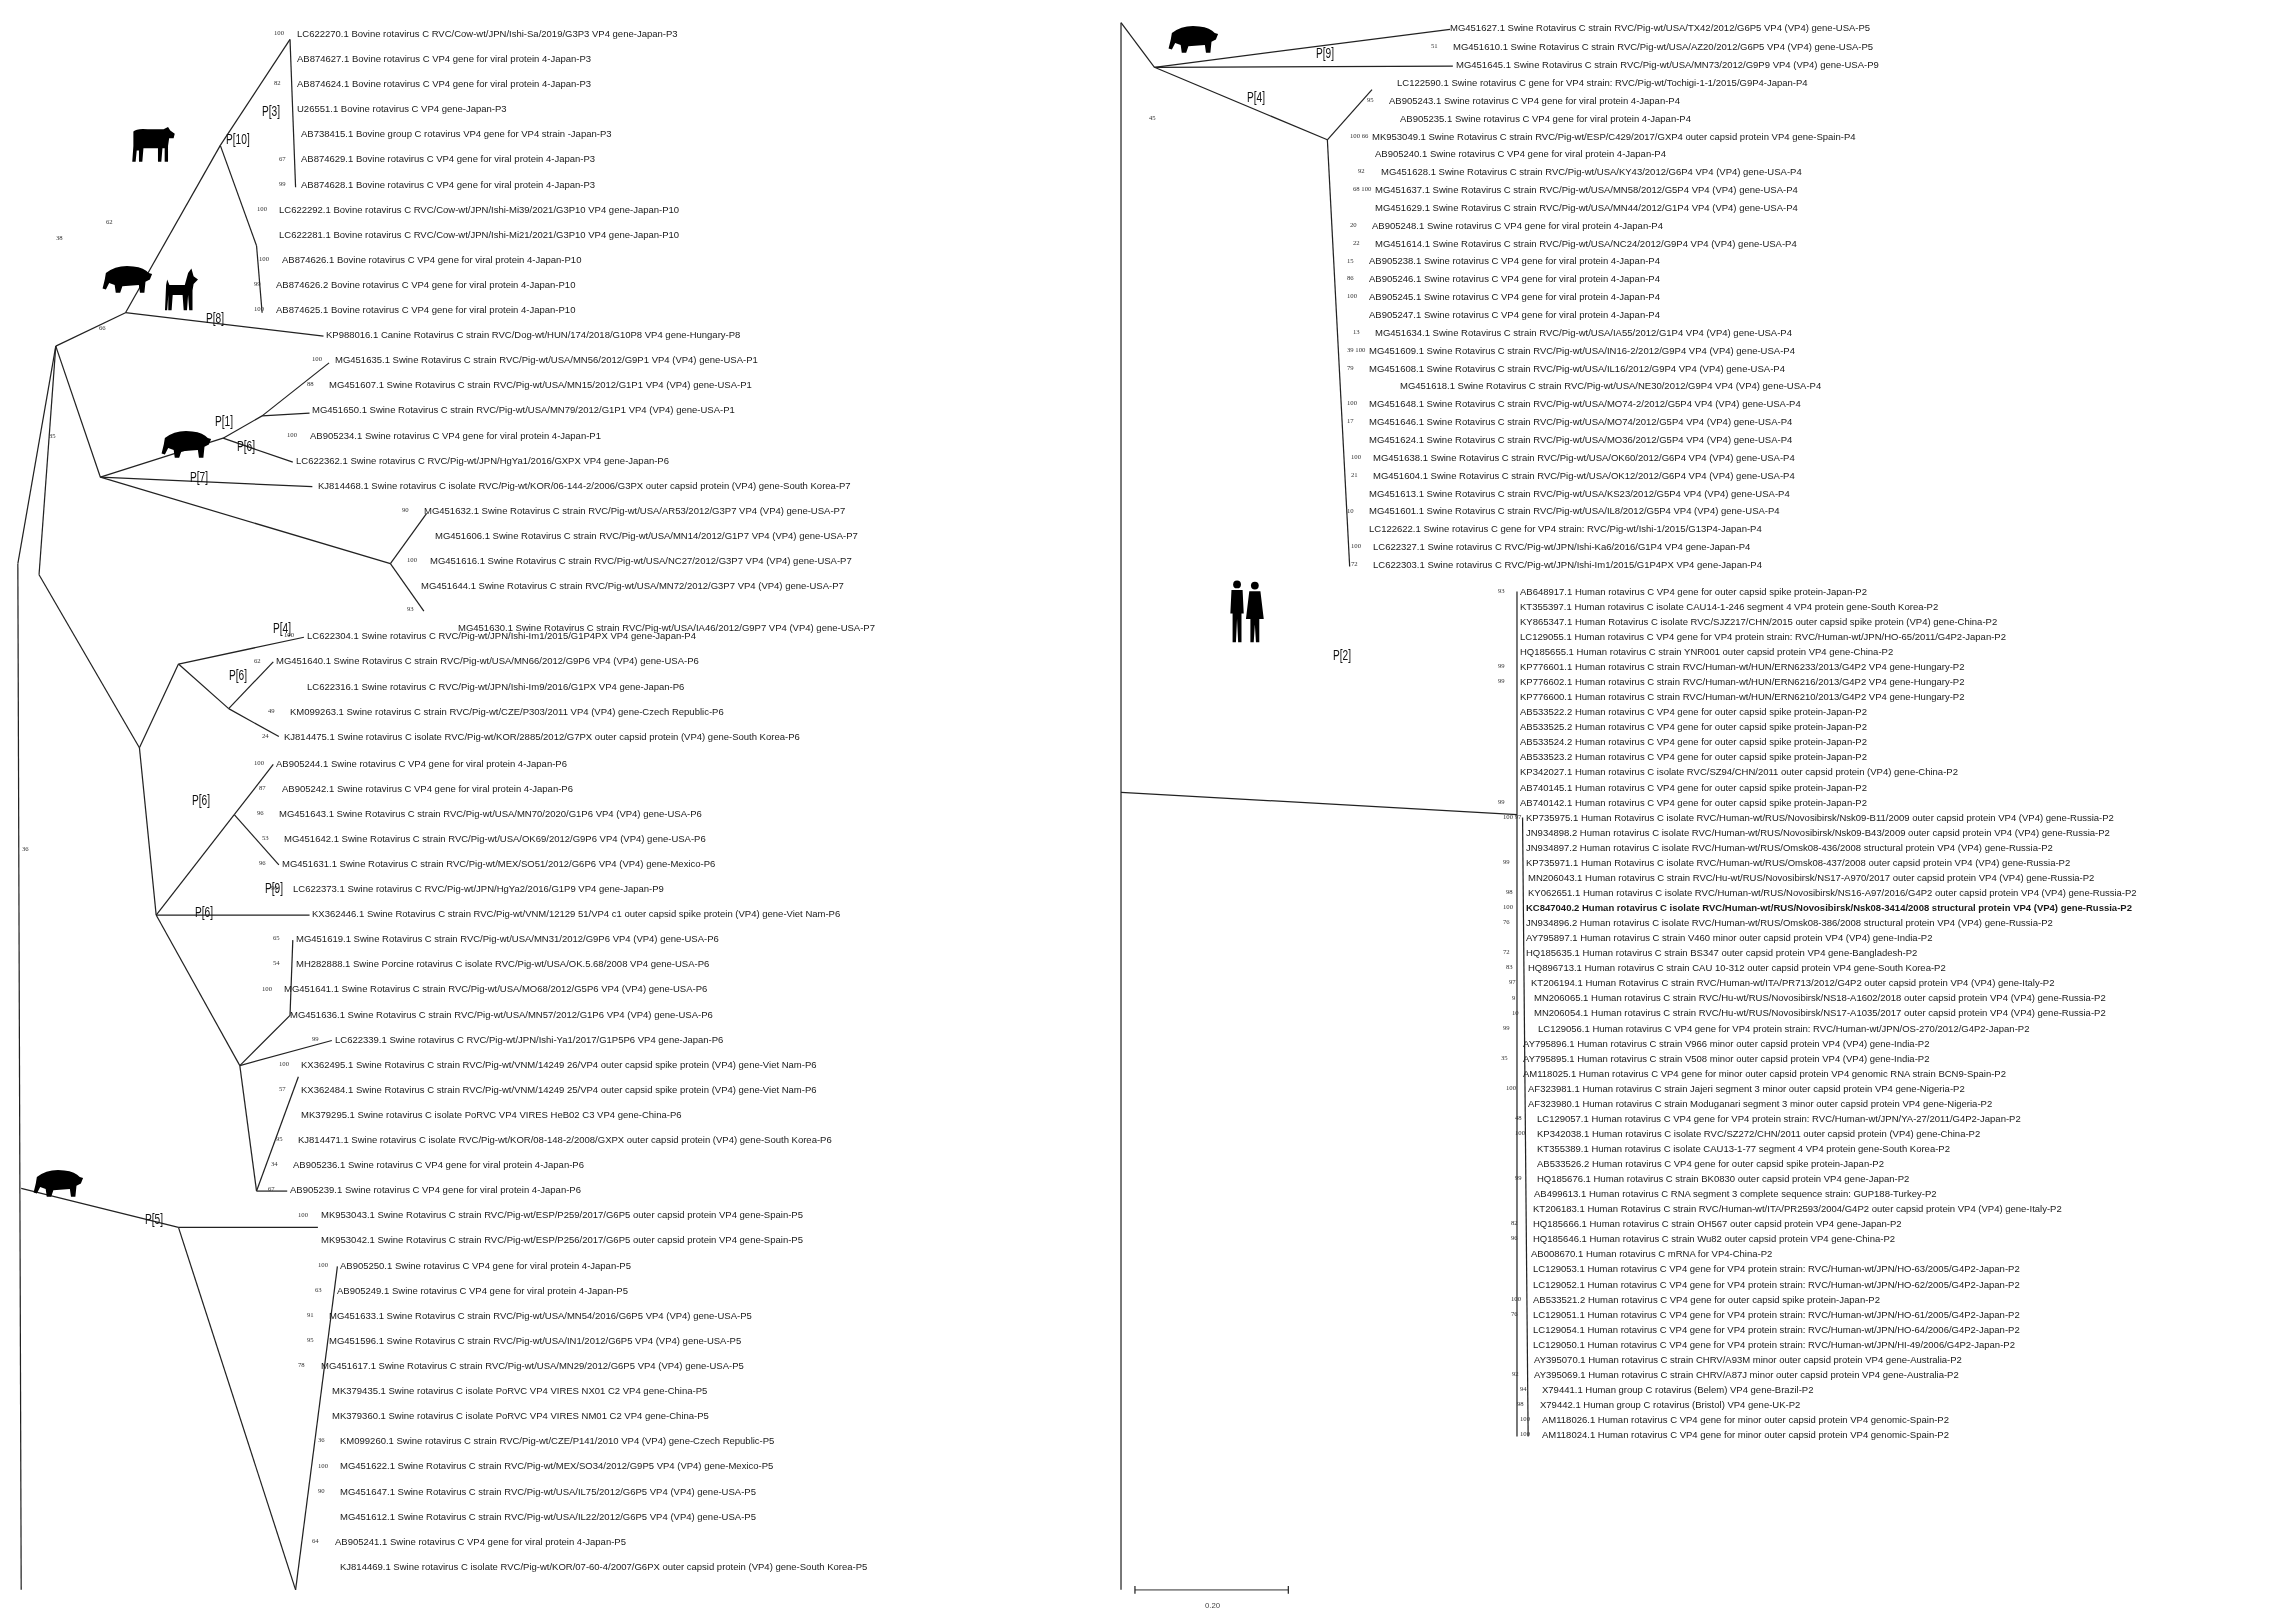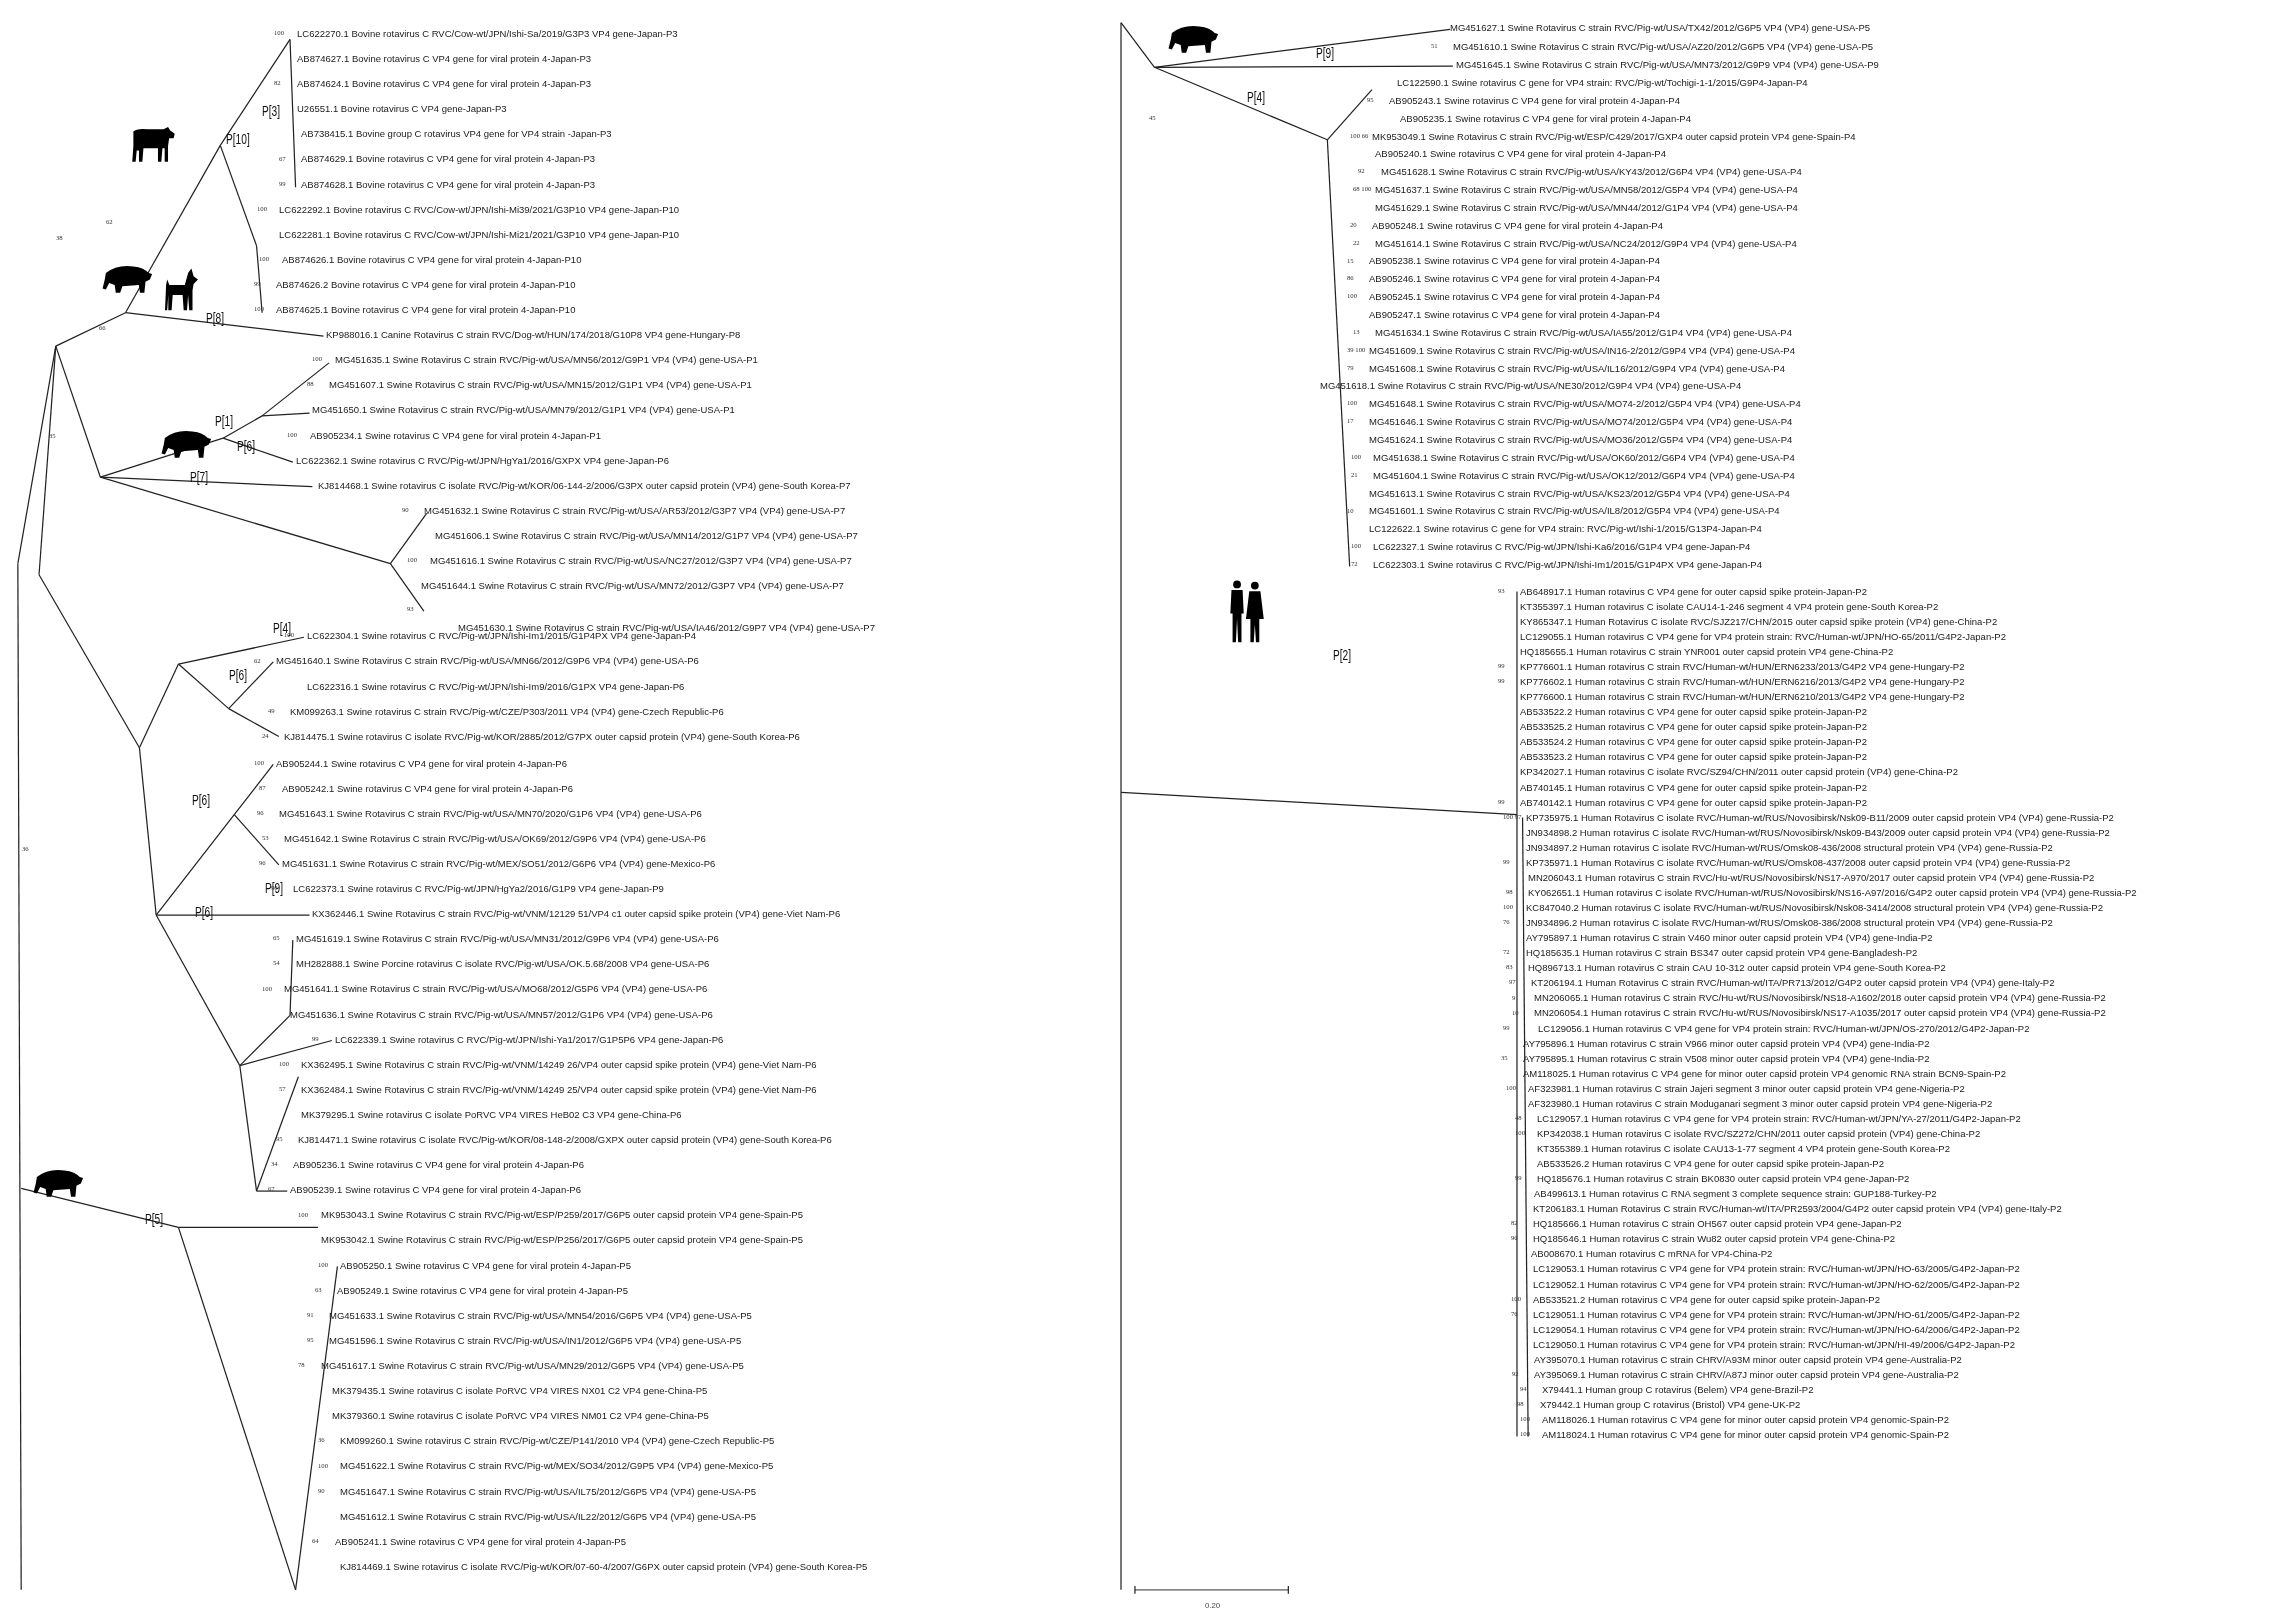--- a/index.html
+++ b/index.html
@@ -213,21 +213,21 @@
     <div class="boot" style="left: 1347px; top: 274px;">86</div>
     <div class="leaf" style="left: 1369px; top: 291px;">AB905245.1 Swine rotavirus C VP4 gene for viral protein 4-Japan-P4</div>
     <div class="boot" style="left: 1347px; top: 292px;">100</div>
     <div class="leaf" style="left: 1369px; top: 309px;">AB905247.1 Swine rotavirus C VP4 gene for viral protein 4-Japan-P4</div>
     <div class="leaf" style="left: 1375px; top: 327px;">MG451634.1 Swine Rotavirus C strain RVC/Pig-wt/USA/IA55/2012/G1P4 VP4 (VP4) gene-USA-P4</div>
     <div class="boot" style="left: 1353px; top: 328px;">13</div>
     <div class="leaf" style="left: 1369px; top: 345px;">MG451609.1 Swine Rotavirus C strain RVC/Pig-wt/USA/IN16-2/2012/G9P4 VP4 (VP4) gene-USA-P4</div>
     <div class="boot" style="left: 1347px; top: 346px;">39 100</div>
     <div class="leaf" style="left: 1369px; top: 363px;">MG451608.1 Swine Rotavirus C strain RVC/Pig-wt/USA/IL16/2012/G9P4 VP4 (VP4) gene-USA-P4</div>
     <div class="boot" style="left: 1347px; top: 364px;">79</div>
-    <div class="leaf" style="left: 1292px; top: 380px; padding-left: 28px;">MG451618.1 Swine Rotavirus C strain RVC/Pig-wt/USA/NE30/2012/G9P4 VP4 (VP4) gene-USA-P4</div>
+    <div class="leaf" style="left: 1372px; top: 380px; padding-left: 28px;">MG451618.1 Swine Rotavirus C strain RVC/Pig-wt/USA/NE30/2012/G9P4 VP4 (VP4) gene-USA-P4</div>
     <div class="leaf" style="left: 1369px; top: 398px;">MG451648.1 Swine Rotavirus C strain RVC/Pig-wt/USA/MO74-2/2012/G5P4 VP4 (VP4) gene-USA-P4</div>
     <div class="boot" style="left: 1347px; top: 399px;">100</div>
     <div class="leaf" style="left: 1369px; top: 416px;">MG451646.1 Swine Rotavirus C strain RVC/Pig-wt/USA/MO74/2012/G5P4 VP4 (VP4) gene-USA-P4</div>
     <div class="boot" style="left: 1347px; top: 417px;">17</div>
     <div class="leaf" style="left: 1369px; top: 434px;">MG451624.1 Swine Rotavirus C strain RVC/Pig-wt/USA/MO36/2012/G5P4 VP4 (VP4) gene-USA-P4</div>
     <div class="leaf" style="left: 1373px; top: 452px;">MG451638.1 Swine Rotavirus C strain RVC/Pig-wt/USA/OK60/2012/G6P4 VP4 (VP4) gene-USA-P4</div>
     <div class="boot" style="left: 1351px; top: 453px;">100</div>
     <div class="leaf" style="left: 1373px; top: 470px;">MG451604.1 Swine Rotavirus C strain RVC/Pig-wt/USA/OK12/2012/G6P4 VP4 (VP4) gene-USA-P4</div>
     <div class="boot" style="left: 1351px; top: 471px;">21</div>
     <div class="leaf" style="left: 1369px; top: 488px;">MG451613.1 Swine Rotavirus C strain RVC/Pig-wt/USA/KS23/2012/G5P4 VP4 (VP4) gene-USA-P4</div>
@@ -259,21 +259,21 @@
     <div class="boot" style="left: 1498px; top: 798px;">99</div>
     <div class="leaf" style="left: 1526px; top: 812px;">KP735975.1 Human Rotavirus C isolate RVC/Human-wt/RUS/Novosibirsk/Nsk09-B11/2009 outer capsid protein VP4 (VP4) gene-Russia-P2</div>
     <div class="boot" style="left: 1503px; top: 813px;">100 97</div>
     <div class="leaf" style="left: 1526px; top: 827px;">JN934898.2 Human rotavirus C isolate RVC/Human-wt/RUS/Novosibirsk/Nsk09-B43/2009 outer capsid protein VP4 (VP4) gene-Russia-P2</div>
     <div class="leaf" style="left: 1526px; top: 842px;">JN934897.2 Human rotavirus C isolate RVC/Human-wt/RUS/Omsk08-436/2008 structural protein VP4 (VP4) gene-Russia-P2</div>
     <div class="leaf" style="left: 1526px; top: 857px;">KP735971.1 Human Rotavirus C isolate RVC/Human-wt/RUS/Omsk08-437/2008 outer capsid protein VP4 (VP4) gene-Russia-P2</div>
     <div class="boot" style="left: 1503px; top: 858px;">99</div>
     <div class="leaf" style="left: 1528px; top: 872px;">MN206043.1 Human rotavirus C strain RVC/Hu-wt/RUS/Novosibirsk/NS17-A970/2017 outer capsid protein VP4 (VP4) gene-Russia-P2</div>
     <div class="leaf" style="left: 1528px; top: 887px;">KY062651.1 Human rotavirus C isolate RVC/Human-wt/RUS/Novosibirsk/NS16-A97/2016/G4P2 outer capsid protein VP4 (VP4) gene-Russia-P2</div>
     <div class="boot" style="left: 1506px; top: 888px;">98</div>
-    <div class="leaf" style="left: 1526px; top: 902px;">KC847040.2 Human rotavirus C isolate RVC/Human-wt/RUS/Novosibirsk/Nsk08-3414/2008 structural protein VP4 (VP4) gene-Russia-P2</div>
+    <div class="leaf" style="left: 1526px; top: 902px; font-weight: bold;">KC847040.2 Human rotavirus C isolate RVC/Human-wt/RUS/Novosibirsk/Nsk08-3414/2008 structural protein VP4 (VP4) gene-Russia-P2</div>
     <div class="boot" style="left: 1503px; top: 903px;">100</div>
     <div class="leaf" style="left: 1526px; top: 917px;">JN934896.2 Human rotavirus C isolate RVC/Human-wt/RUS/Omsk08-386/2008 structural protein VP4 (VP4) gene-Russia-P2</div>
     <div class="boot" style="left: 1503px; top: 918px;">76</div>
     <div class="leaf" style="left: 1526px; top: 932px;">AY795897.1 Human rotavirus C strain V460 minor outer capsid protein VP4 (VP4) gene-India-P2</div>
     <div class="leaf" style="left: 1526px; top: 947px;">HQ185635.1 Human rotavirus C strain BS347 outer capsid protein VP4 gene-Bangladesh-P2</div>
     <div class="boot" style="left: 1503px; top: 948px;">72</div>
     <div class="leaf" style="left: 1528px; top: 962px;">HQ896713.1 Human rotavirus C strain CAU 10-312 outer capsid protein VP4 gene-South Korea-P2</div>
     <div class="boot" style="left: 1506px; top: 963px;">83</div>
     <div class="leaf" style="left: 1531px; top: 977px;">KT206194.1 Human Rotavirus C strain RVC/Human-wt/ITA/PR713/2012/G4P2 outer capsid protein VP4 (VP4) gene-Italy-P2</div>
     <div class="boot" style="left: 1509px; top: 978px;">97</div>

